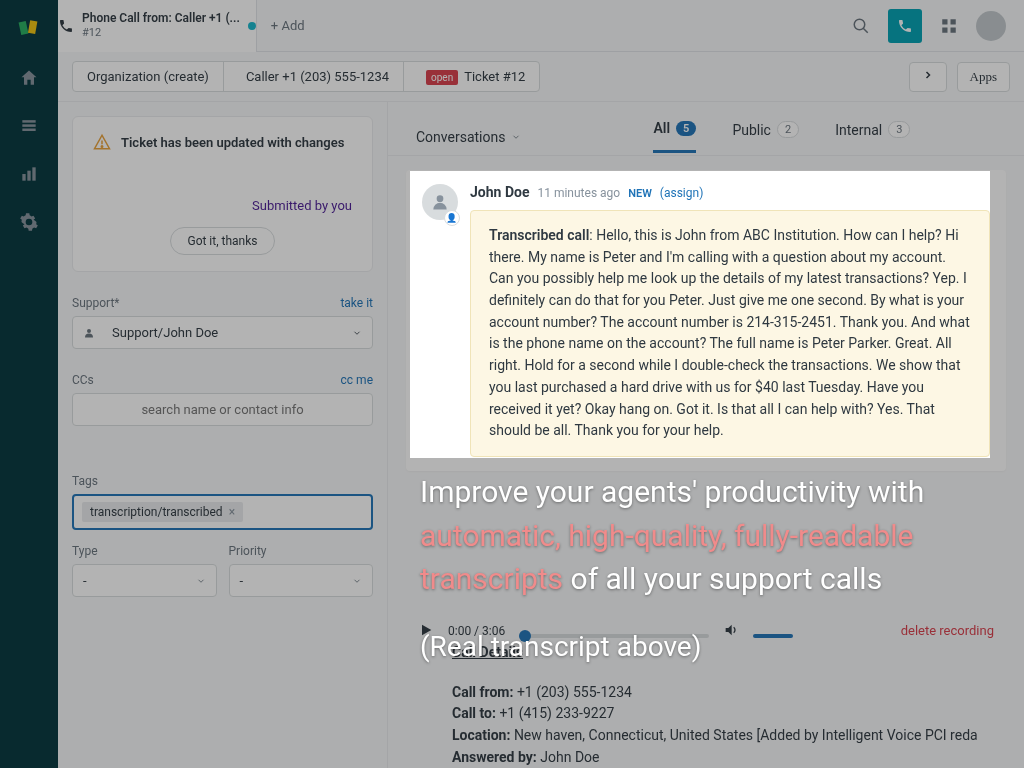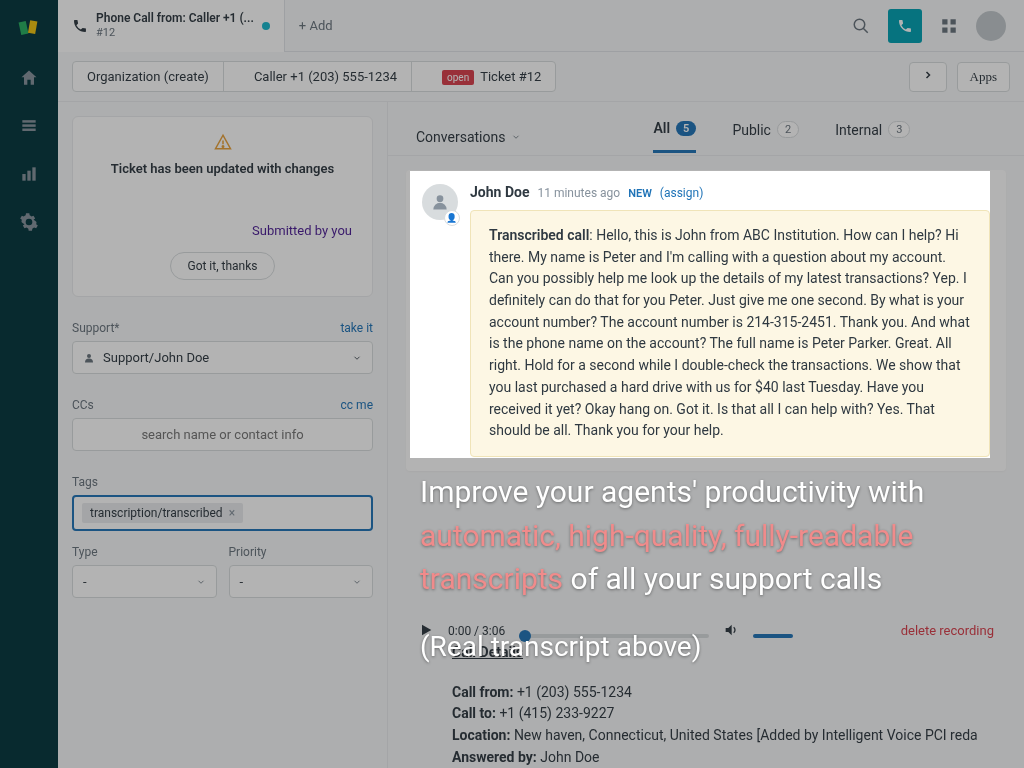--- a/index.html
+++ b/index.html
@@ -3,43 +3,43 @@
 <meta charset="utf-8">
 <style>
 * { margin: 0; padding: 0; box-sizing: border-box; font-family: -apple-system, BlinkMacSystemFont, "Segoe UI", Roboto, sans-serif; }
 body { background: #f7f8f9; width: 1024px; height: 768px; overflow: hidden; position: relative; }
 
 .sidebar { position: absolute; left: 0; top: 0; width: 58px; height: 768px; background: #03363d; display: flex; flex-direction: column; align-items: center; padding-top: 18px; gap: 28px; }
 .sidebar .logo { font-size: 22px; color: #f8d78f; }
 .sidebar .sicon { color: #87929d; font-size: 18px; cursor: pointer; }
 
 .topbar { position: absolute; left: 58px; top: 0; right: 0; height: 52px; background: #f7f8f9; border-bottom: 1px solid #e0e3e7; display: flex; align-items: center; }
-.tab { height: 52px; display: flex; align-items: center; padding: 0 14px; border-right: 1px solid #e0e3e7; gap: 8px; }
+.tab { height: 52px; display: flex; align-items: center; padding: 0 0; border-right: 1px solid #e0e3e7; gap: 8px; }
 .tab.active { background: #fff; }
 .tab .tab-title { font-size: 12px; font-weight: 600; color: #2f3941; }
 .tab .tab-sub { font-size: 11px; color: #68737d; }
 .tab .tab-col { display: flex; flex-direction: column; line-height: 1.3; }
 .dot { width: 8px; height: 8px; border-radius: 50%; background: #17b7cc; }
 .addbtn { padding: 0 14px; color: #68737d; font-size: 13px; cursor: pointer; }
 .topright { margin-left: auto; display: flex; align-items: center; gap: 18px; padding-right: 18px; }
 .topright .ticon { color: #68737d; font-size: 16px; cursor: pointer; }
 .topright .phone-btn { width: 34px; height: 34px; background: #00a1b3; color: #fff; display: flex; align-items: center; justify-content: center; border-radius: 3px; cursor: pointer; }
 .topright .avatar { width: 30px; height: 30px; border-radius: 50%; background: #c2c8cc; }
 
 .breadcrumb-row { position: absolute; left: 58px; top: 52px; right: 0; height: 50px; background: #f7f8f9; display: flex; align-items: center; padding: 0 14px; border-bottom: 1px solid #e9ebed; }
-.breadcrumb { display: flex; gap: 16px; border: 1px solid #d8dcde; border-radius: 4px; overflow: hidden; background: #fff; }
+.breadcrumb { display: flex; gap: 8px; border: 1px solid #d8dcde; border-radius: 4px; overflow: hidden; background: #fff; }
 .bc-item { padding: 7px 14px; font-size: 13px; color: #2f3941; border-right: 1px solid #d8dcde; }
 .bc-item:last-child { border-right: none; }
 .bc-item .open-badge { background: #d93f4c; color: #fff; font-size: 10px; padding: 2px 5px; border-radius: 2px; margin-right: 6px; }
 .bc-right { margin-left: auto; display: flex; gap: 10px; }
 .bc-btn { border: 1px solid #d8dcde; background: #fff; border-radius: 4px; padding: 6px 12px; font-size: 13px; color: #2f3941; cursor: pointer; font-family: Liberation Serif, serif; }
 
 .left-panel { position: absolute; left: 58px; top: 102px; width: 330px; bottom: 0; padding: 14px; background: #f7f8f9; border-right: 1px solid #e9ebed; overflow-y: auto; }
 .notice-card { border: 1px solid #e9ebed; background: #fff; border-radius: 6px; padding: 16px 20px; text-align: center; }
-.notice-card .nrow { display: flex; align-items: center; gap: 10px; margin-bottom: 10px; text-align: left; flex-direction: column; }
+.notice-card .nrow { display: flex; align-items: center; gap: 10px; margin-bottom: 10px; text-align: left; }
 .notice-card .warn { color: #e8a13a; }
 .notice-card .ntxt { font-size: 13px; font-weight: 600; color: #2f3941; }
 .notice-card .nsub { font-size: 13px; color: #4c1d95; margin-bottom: 14px; text-align: right; margin-left: 28px; margin-top: 47px; }
 .notice-card .nbtn { border: 1px solid #d8dcde; background: #fff; border-radius: 16px; padding: 6px 16px; font-size: 12px; color: #2f3941; cursor: pointer; }
 
 .field-group { margin-top: 24px; }
 .field-label-row { display: flex; justify-content: space-between; font-size: 12px; color: #68737d; margin-bottom: 6px; }
 .field-label-row .link { color: #1f73b7; cursor: pointer; }
 .field-input { width: 100%; border: 1px solid #d8dcde; background: #fff; border-radius: 4px; padding: 8px 10px; font-size: 13px; color: #2f3941; text-align: center; }
 .field-select { width: 100%; border: 1px solid #d8dcde; background: #fff; border-radius: 4px; padding: 8px 10px; font-size: 13px; color: #2f3941; display: flex; justify-content: space-between; align-items: center; cursor: pointer; }
@@ -192,42 +192,42 @@
     <div class="nsub">Submitted by you</div>
     <button class="nbtn">Got it, thanks</button>
   </div>
 
   <div class="field-group">
     <div class="field-label-row">
       <span>Support*</span>
       <span class="link">take it</span>
     </div>
     <div class="field-select">
-      <span style="display:flex;align-items:center;gap:8px">
+      <span style="display:flex;align-items:center;gap:17px">
           <svg width="12" height="12" viewBox="0 0 24 24" fill="#68737d">
             <circle cx="12" cy="8" r="4"></circle>
             <path d="M4 21a8 8 0 0116 0z"></path>
           </svg>
           <span>Support/John Doe</span>
         </span>
       <svg width="10" height="10" viewBox="0 0 24 24" fill="#68737d">
           <polyline points="6 9 12 15 18 9" fill="none" stroke="currentColor" stroke-width="2"></polyline>
         </svg>
     </div>
   </div>
 
   <div class="field-group">
     <div class="field-label-row">
       <span>CCs</span>
       <span class="link">cc me</span>
     </div>
     <input class="field-input" placeholder="search name or contact info" style="">
   </div>
 
-  <div class="field-group" style="margin-top:24px">
+  <div class="field-group" style="margin-top:48px">
     <div class="field-label-row">
         <span>Tags</span>
       </div>
     <div class="tag-input">
       <span class="tag-chip">
           <span>transcription/transcribed</span>
           <span style="color:#87929d">×</span>
         </span>
     </div>
   </div>

